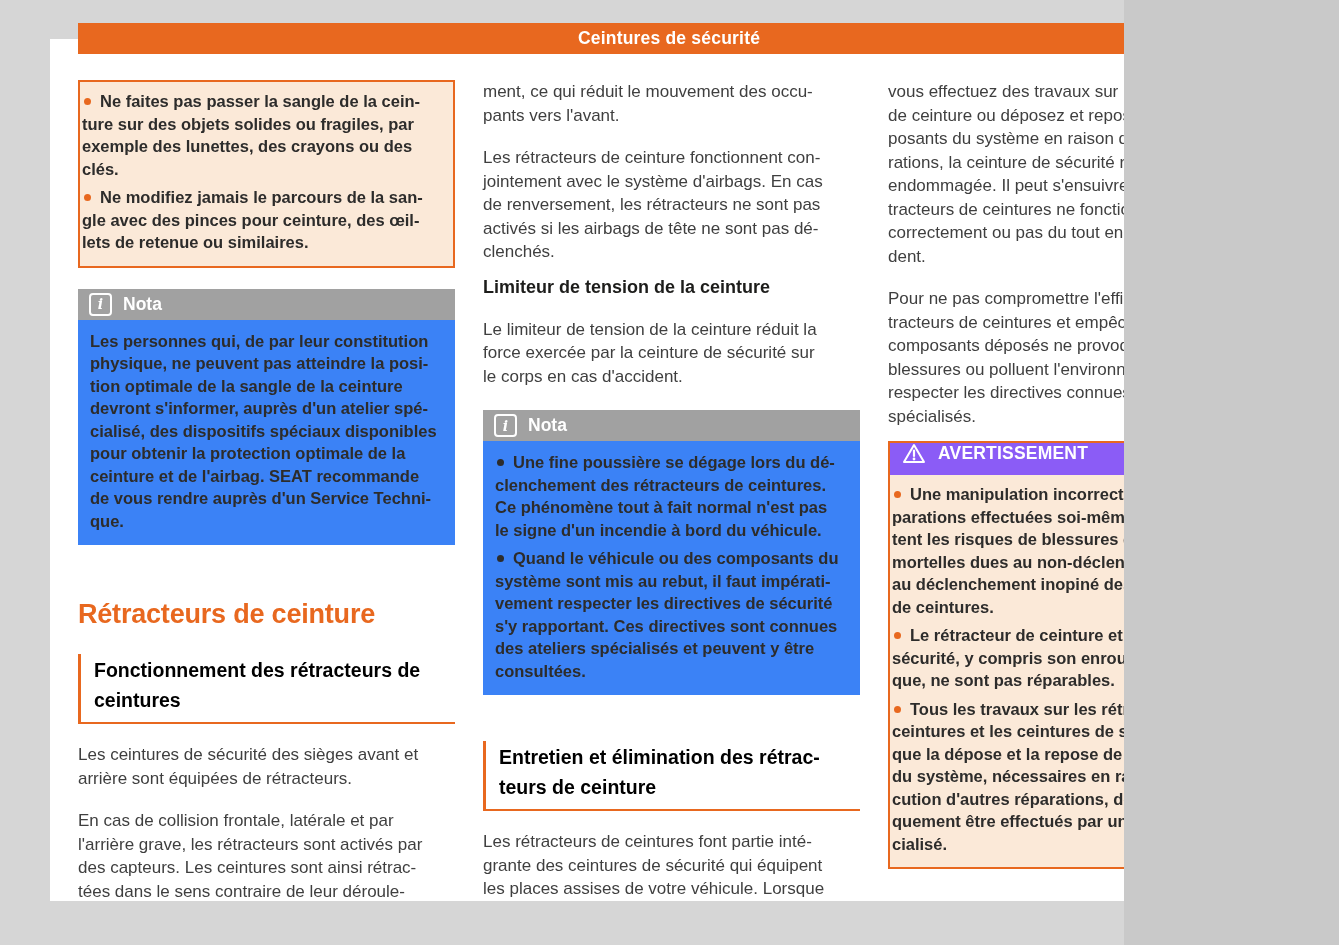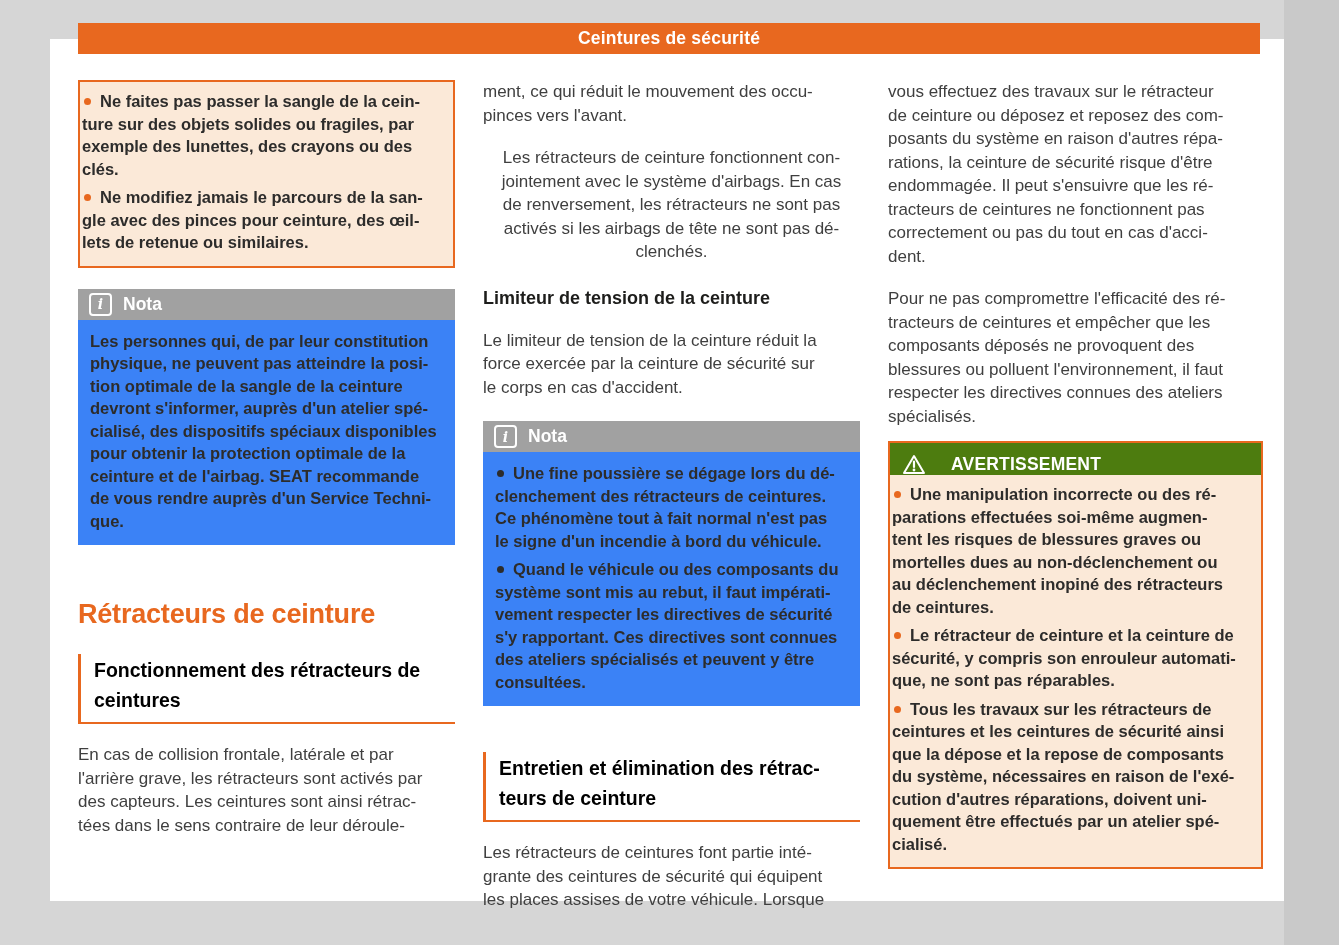--- a/index.html
+++ b/index.html
@@ -2,21 +2,21 @@
 <html><head>
 <meta charset="utf-8">
 <style>
   html,body{margin:0;padding:0;}
   body{
     font-family:"Liberation Sans","DejaVu Sans",sans-serif;
     background:#c9c9c9;
   }
   .canvas{
     position:relative;
-    width:1284px;height:945px;
+    width:1124px;height:945px;
     background:#d6d6d6;
     overflow:hidden;
   }
   .page{
     position:absolute;left:50px;top:39px;
     width:1237px;height:862px;
     background:#ffffff;
   }
   .header-bar{
     position:absolute;left:28px;top:-16px;
@@ -55,23 +55,23 @@
   }
   .box-p:first-child{margin-top:0;}
   .dot{
     display:inline-block;width:7px;height:7px;border-radius:50%;
     background:#e8681f;margin:0 9px 2px 2px;
   }
   .dot.dark{background:#2d2c2b;}
 
   
   .warn-head{
-    background:#4d7c0f;height:32px;
-    display:flex;align-items:flex-end;
-    padding-left:12px;gap:25px;
+    background:#8b5cf6;height:32px;
+    display:flex;align-items:flex-start;
+    padding-left:12px;gap:12px;
     color:#fff;font-weight:bold;font-size:17.5px;
     letter-spacing:.2px;
   }
 
   
   .nota-head{
     background:#a1a1a1;height:31px;
     display:flex;align-items:center;
     padding-left:11px;gap:11px;
     color:#fff;font-weight:bold;font-size:17.5px;
@@ -99,27 +99,27 @@
     border-bottom:2px solid #e8681f;
   }
   .subhead h2{
     margin:0;
     border-left:3px solid #e8681f;
     padding:1px 0 7px 13px;
     font-size:19.5px;line-height:30px;
     color:#000000;font-weight:bold;
   }
   h3.minor{
-    margin:22px 0 0 0;
+    margin:11px 0 0 0;
     font-size:18px;line-height:24px;
     color:#1d1d1b;font-weight:bold;
   }
 
   .mt12{margin-top:12px;}
-  .mt14{margin-top:14px;text-align:center;}
+  .mt14{margin-top:14px;}
   .mt16{margin-top:16px;}
   .mt21{margin-top:21px;}
   .mt22{margin-top:22px;}
   .subhead.mt46{margin-top:46px;}
   .warn-box.mt13{margin-top:13px;}
 
   .pagenum{
     position:absolute;left:1292px;top:881px;
     font-size:16.5px;font-weight:bold;color:#2f2f2f;
   }
@@ -166,29 +166,31 @@
         </div>
       </div>
 
       <h1 class="section">Rétracteurs de ceinture</h1>
 
       <div class="subhead">
         <h2 class="lines">Fonctionnement des rétracteurs de
 ceintures</h2>
       </div>
 
+      <p class="body lines mt22">Les ceintures de sécurité des sièges avant et
+arrière sont équipées de rétracteurs.</p>
       <p class="body lines">En cas de collision frontale, latérale et par
 l'arrière grave, les rétracteurs sont activés par
 des capteurs. Les ceintures sont ainsi rétrac-
 tées dans le sens contraire de leur déroule-</p>
     </div>
 
     <div class="col col2">
       <p class="body lines">ment, ce qui réduit le mouvement des occu-
-pinces vers l'avant.</p>
+pants vers l'avant.</p>
       <p class="body lines mt14">Les rétracteurs de ceinture fonctionnent con-
 jointement avec le système d'airbags. En cas
 de renversement, les rétracteurs ne sont pas
 activés si les airbags de tête ne sont pas dé-
 clenchés.</p>
 
       <h3 class="minor">Limiteur de tension de la ceinture</h3>
       <p class="body lines mt12">Le limiteur de tension de la ceinture réduit la
 force exercée par la ceinture de sécurité sur
 le corps en cas d'accident.</p>

